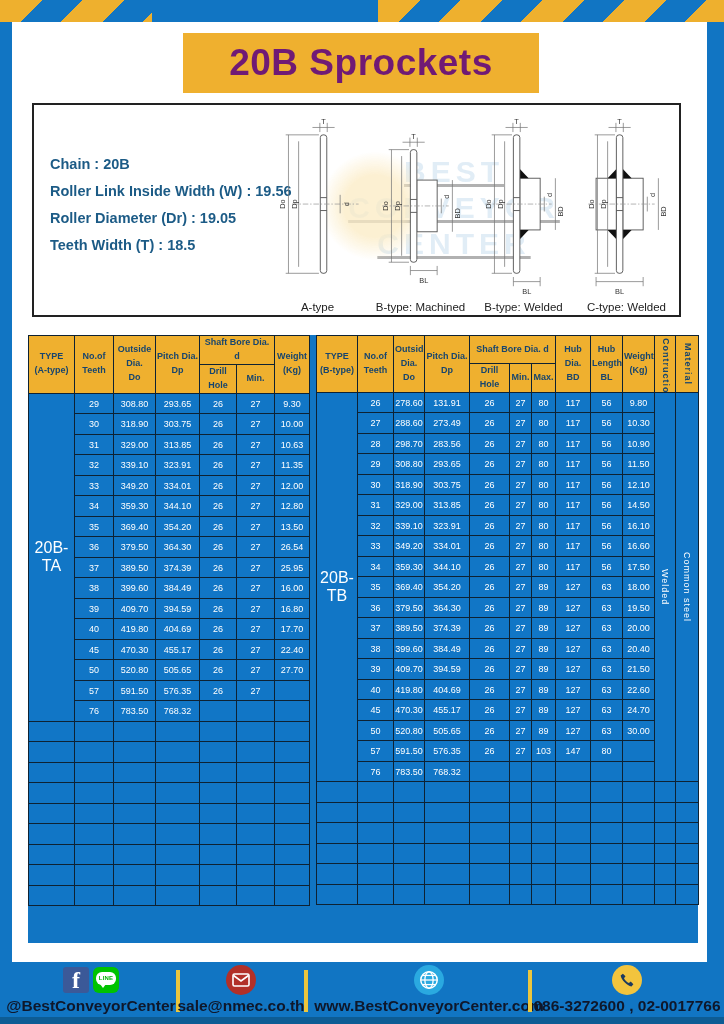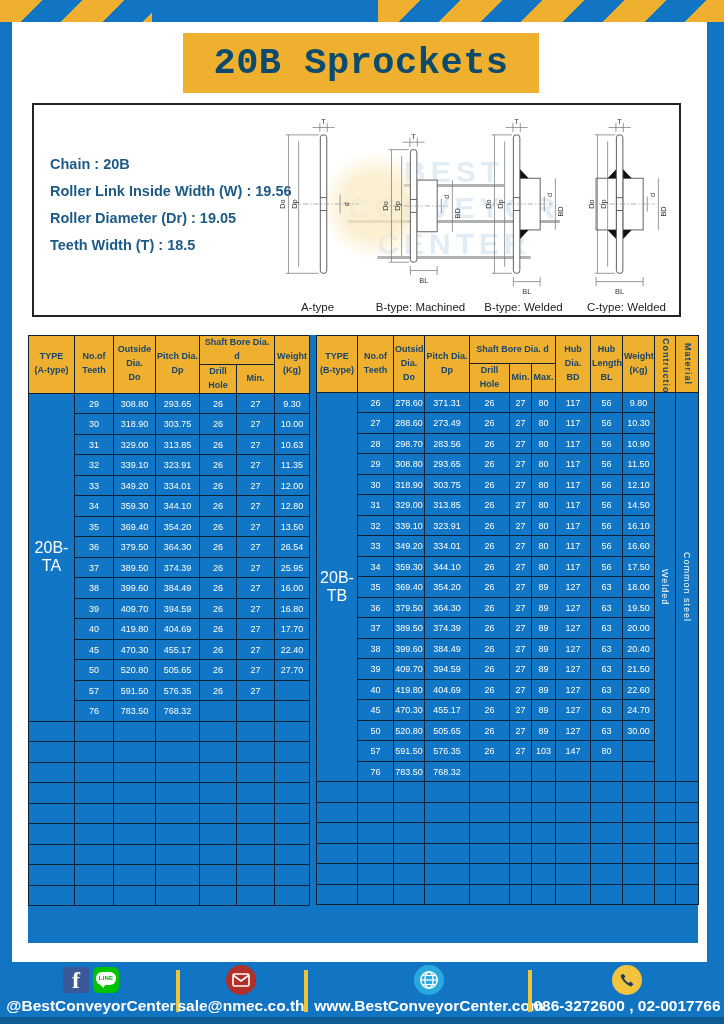--- a/index.html
+++ b/index.html
@@ -15,21 +15,21 @@
   .hazard.right{left:378px;width:346px;}
 
   
   .panel{position:absolute;left:12px;top:22px;width:695px;height:940px;background:#ffffff;}
 
   .title-banner{
     position:absolute;left:171px;top:11px;width:356px;height:60px;
     background:#efb02f;display:flex;align-items:center;justify-content:center;
   }
   .title-banner h1{
-    margin:0;font-size:37px;font-weight:bold;color:#0c4a6e;letter-spacing:.5px;font-family:Liberation Mono, monospace;
+    margin:0;font-size:37px;font-weight:bold;color:#701a75;letter-spacing:.5px;
   }
 
   .diagram-box{
     position:absolute;left:20px;top:81px;width:649px;height:214px;
     background:#fff;border:2px solid #222;box-sizing:border-box;
   }
   .watermark{
     position:absolute;left:250px;top:18px;width:340px;height:170px;opacity:.30;
     display:flex;flex-direction:column;align-items:center;justify-content:center;
     pointer-events:none;
@@ -61,21 +61,21 @@
   .data-table td{background:#1176c6;color:#ffffff;font-size:9px;height:20.5px;}
   .data-table td.type-cell{font-size:16px;}
   .vtext{writing-mode:vertical-rl;text-orientation:mixed;letter-spacing:1px;}
   th.vtext{padding:2px 0;}
 
   
   .footer{position:absolute;left:0;top:962px;width:724px;height:62px;background:#1175c3;}
   .footer .bottom-strip{position:absolute;left:0;bottom:0;width:100%;height:7px;background:#0d5c94;}
   .fsec{position:absolute;top:3px;display:flex;flex-direction:column;align-items:center;}
   .fsec .icons{display:flex;gap:4px;align-items:center;height:30px;}
-  .fsec .ftext{color:#ffffff;font-weight:bold;font-size:15.5px;margin-top:2px;white-space:nowrap;}
+  .fsec .ftext{color:#0f172a;font-weight:bold;font-size:15.5px;margin-top:2px;white-space:nowrap;}
   .fdiv{position:absolute;top:8px;width:4px;height:42px;background:#ecc63d;}
   .fb-icon{width:26px;height:26px;background:#3b5998;border-radius:3px;color:#fff;
     font-family:"Liberation Serif",serif;font-weight:bold;font-size:24px;line-height:26px;text-align:center;}
   .line-icon{width:26px;height:26px;background:#00c300;border-radius:6px;position:relative;}
   .line-icon .bubble{position:absolute;left:3px;top:5px;width:20px;height:13px;background:#fff;border-radius:6px;
     font-size:6px;font-weight:bold;color:#00b300;text-align:center;line-height:13px;letter-spacing:.2px;}
   .line-icon .tail{position:absolute;left:7px;top:17px;width:0;height:0;
     border-left:3px solid transparent;border-right:3px solid transparent;border-top:4px solid #fff;}
   .circle-icon{width:30px;height:30px;border-radius:50%;display:flex;align-items:center;justify-content:center;}
 </style>
@@ -508,21 +508,21 @@
         <th>Drill Hole</th>
         <th>Min.</th>
         <th>Max.</th>
       </tr>
     </thead>
     <tbody>
         <tr>
           <td rowspan="19" class="type-cell">20B-TB</td>
           <td>26</td>
           <td>278.60</td>
-          <td>371.31</td>
+          <td>131.91</td>
           <td>26</td>
           <td>27</td>
           <td>80</td>
           <td>117</td>
           <td>56</td>
           <td>9.80</td>
           <td rowspan="19" class="vtext">Welded</td>
           <td rowspan="19" class="vtext">Common steel</td>
         </tr>
         <tr>

